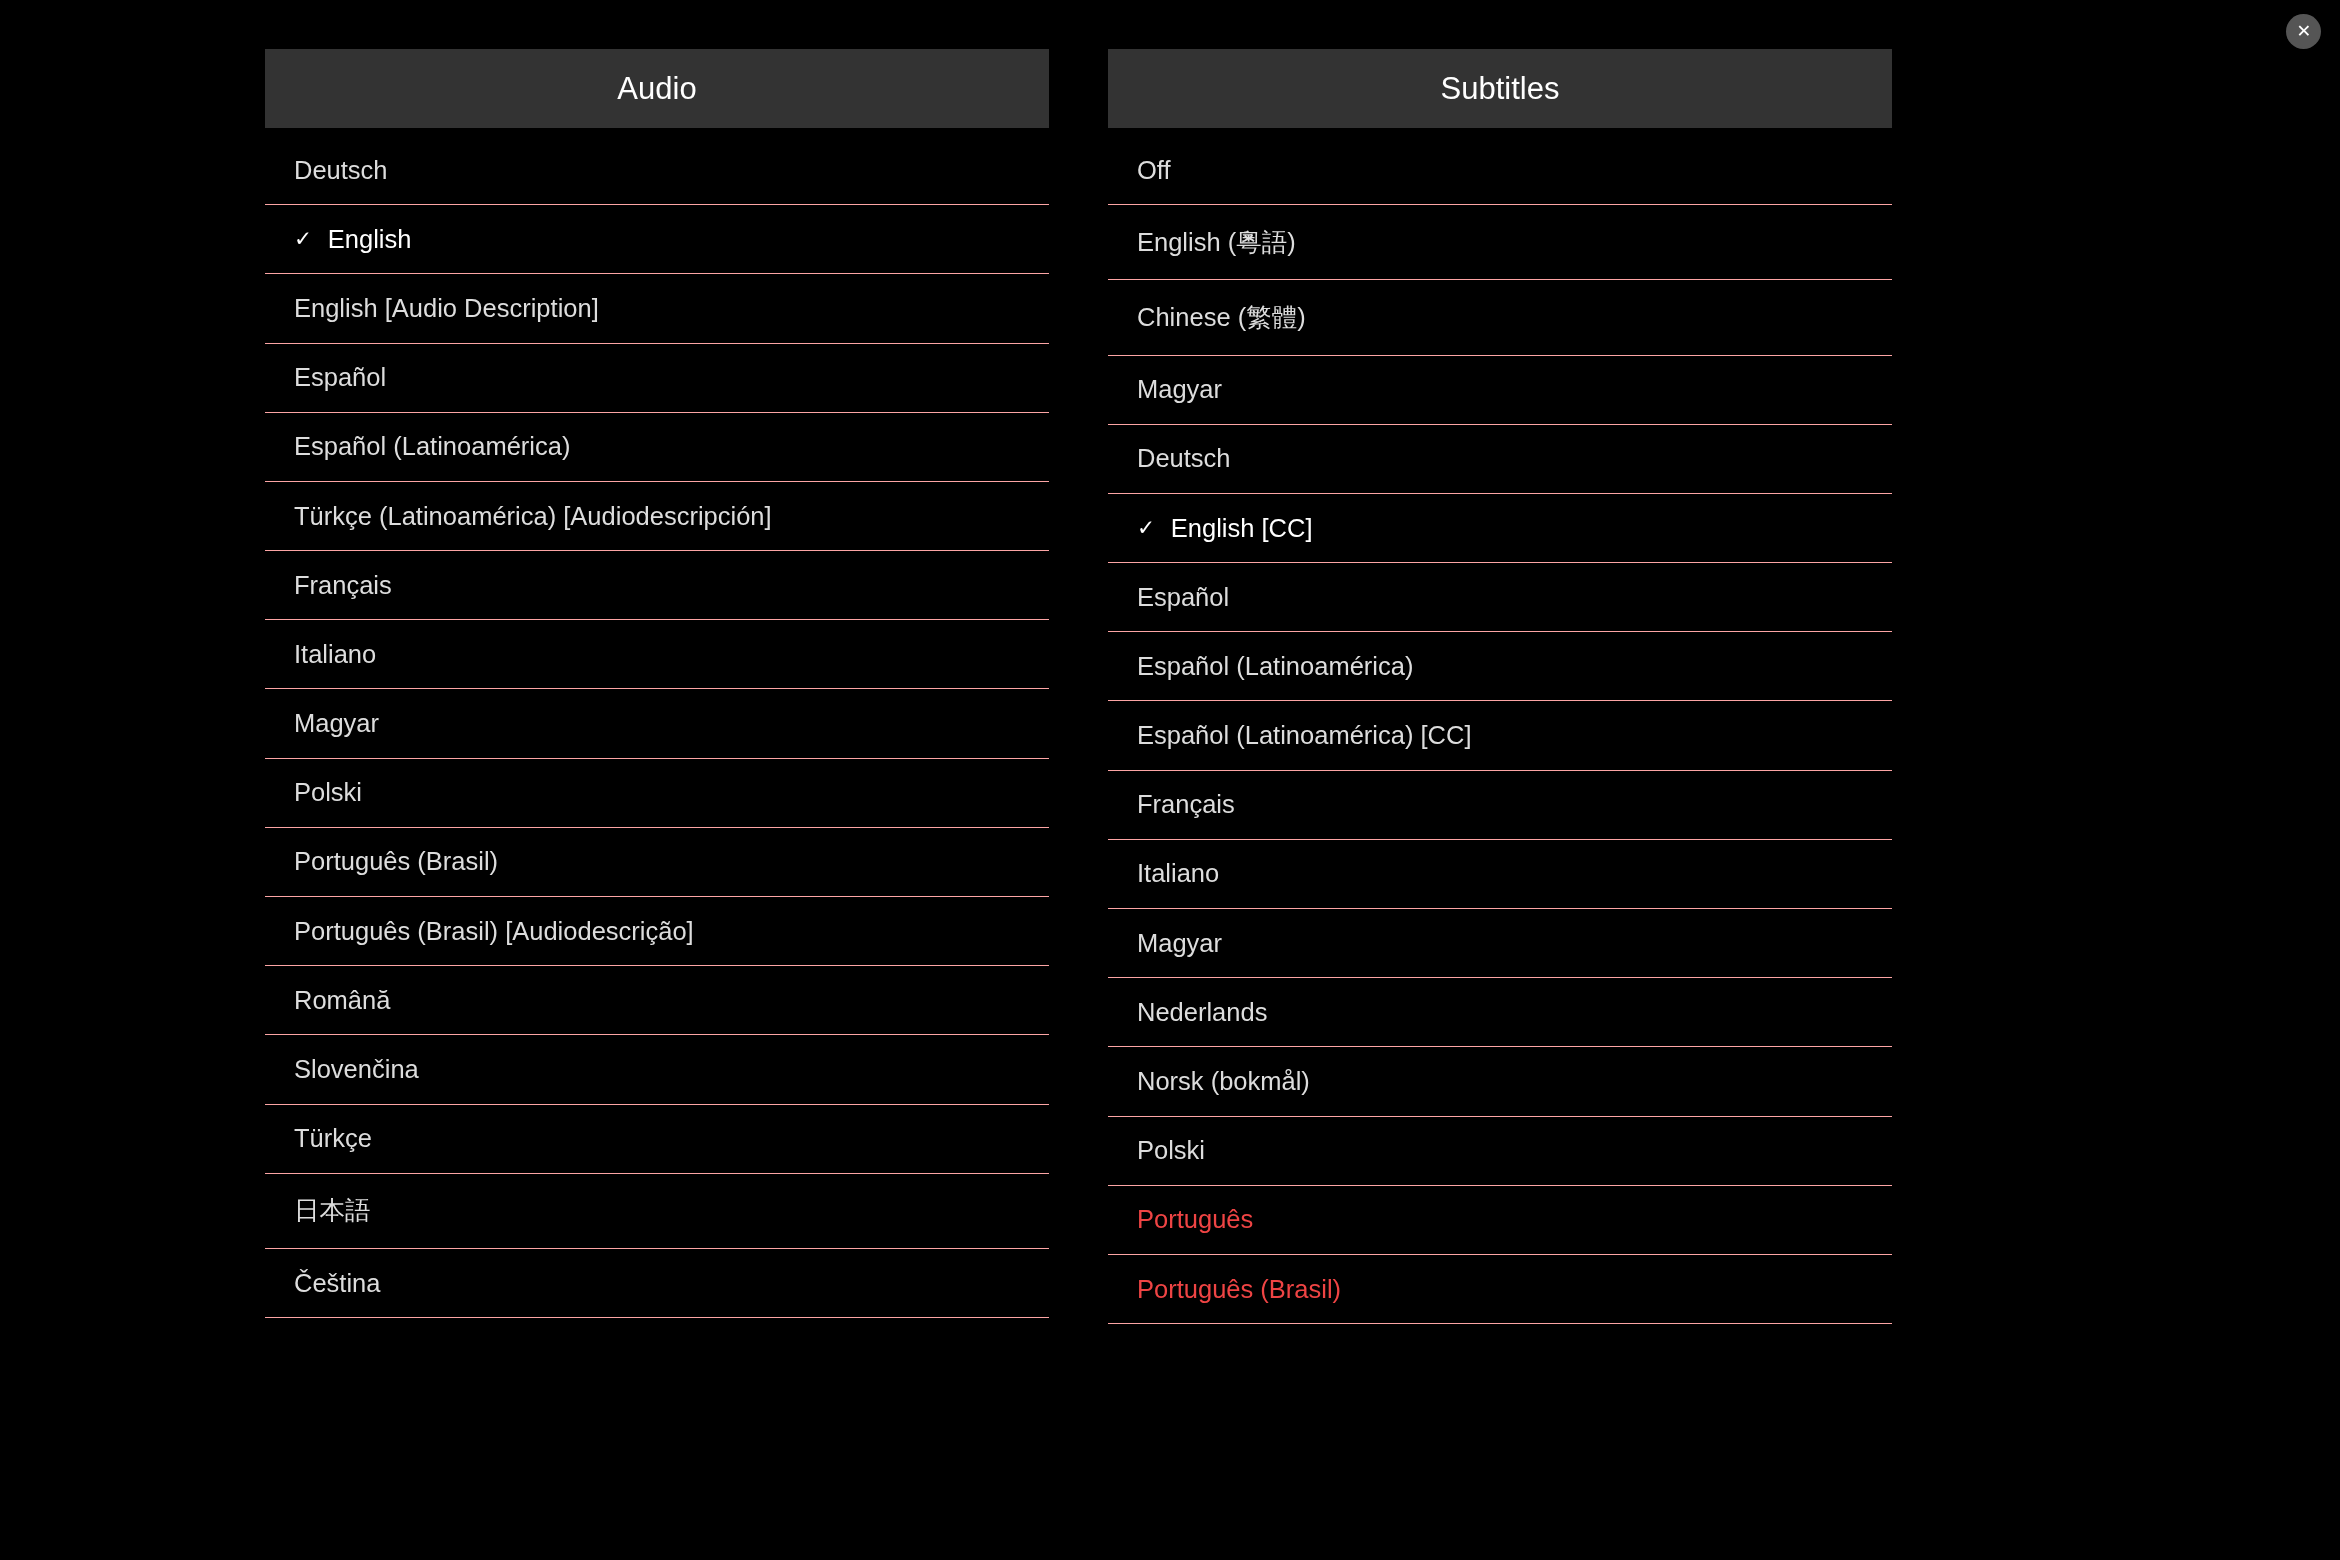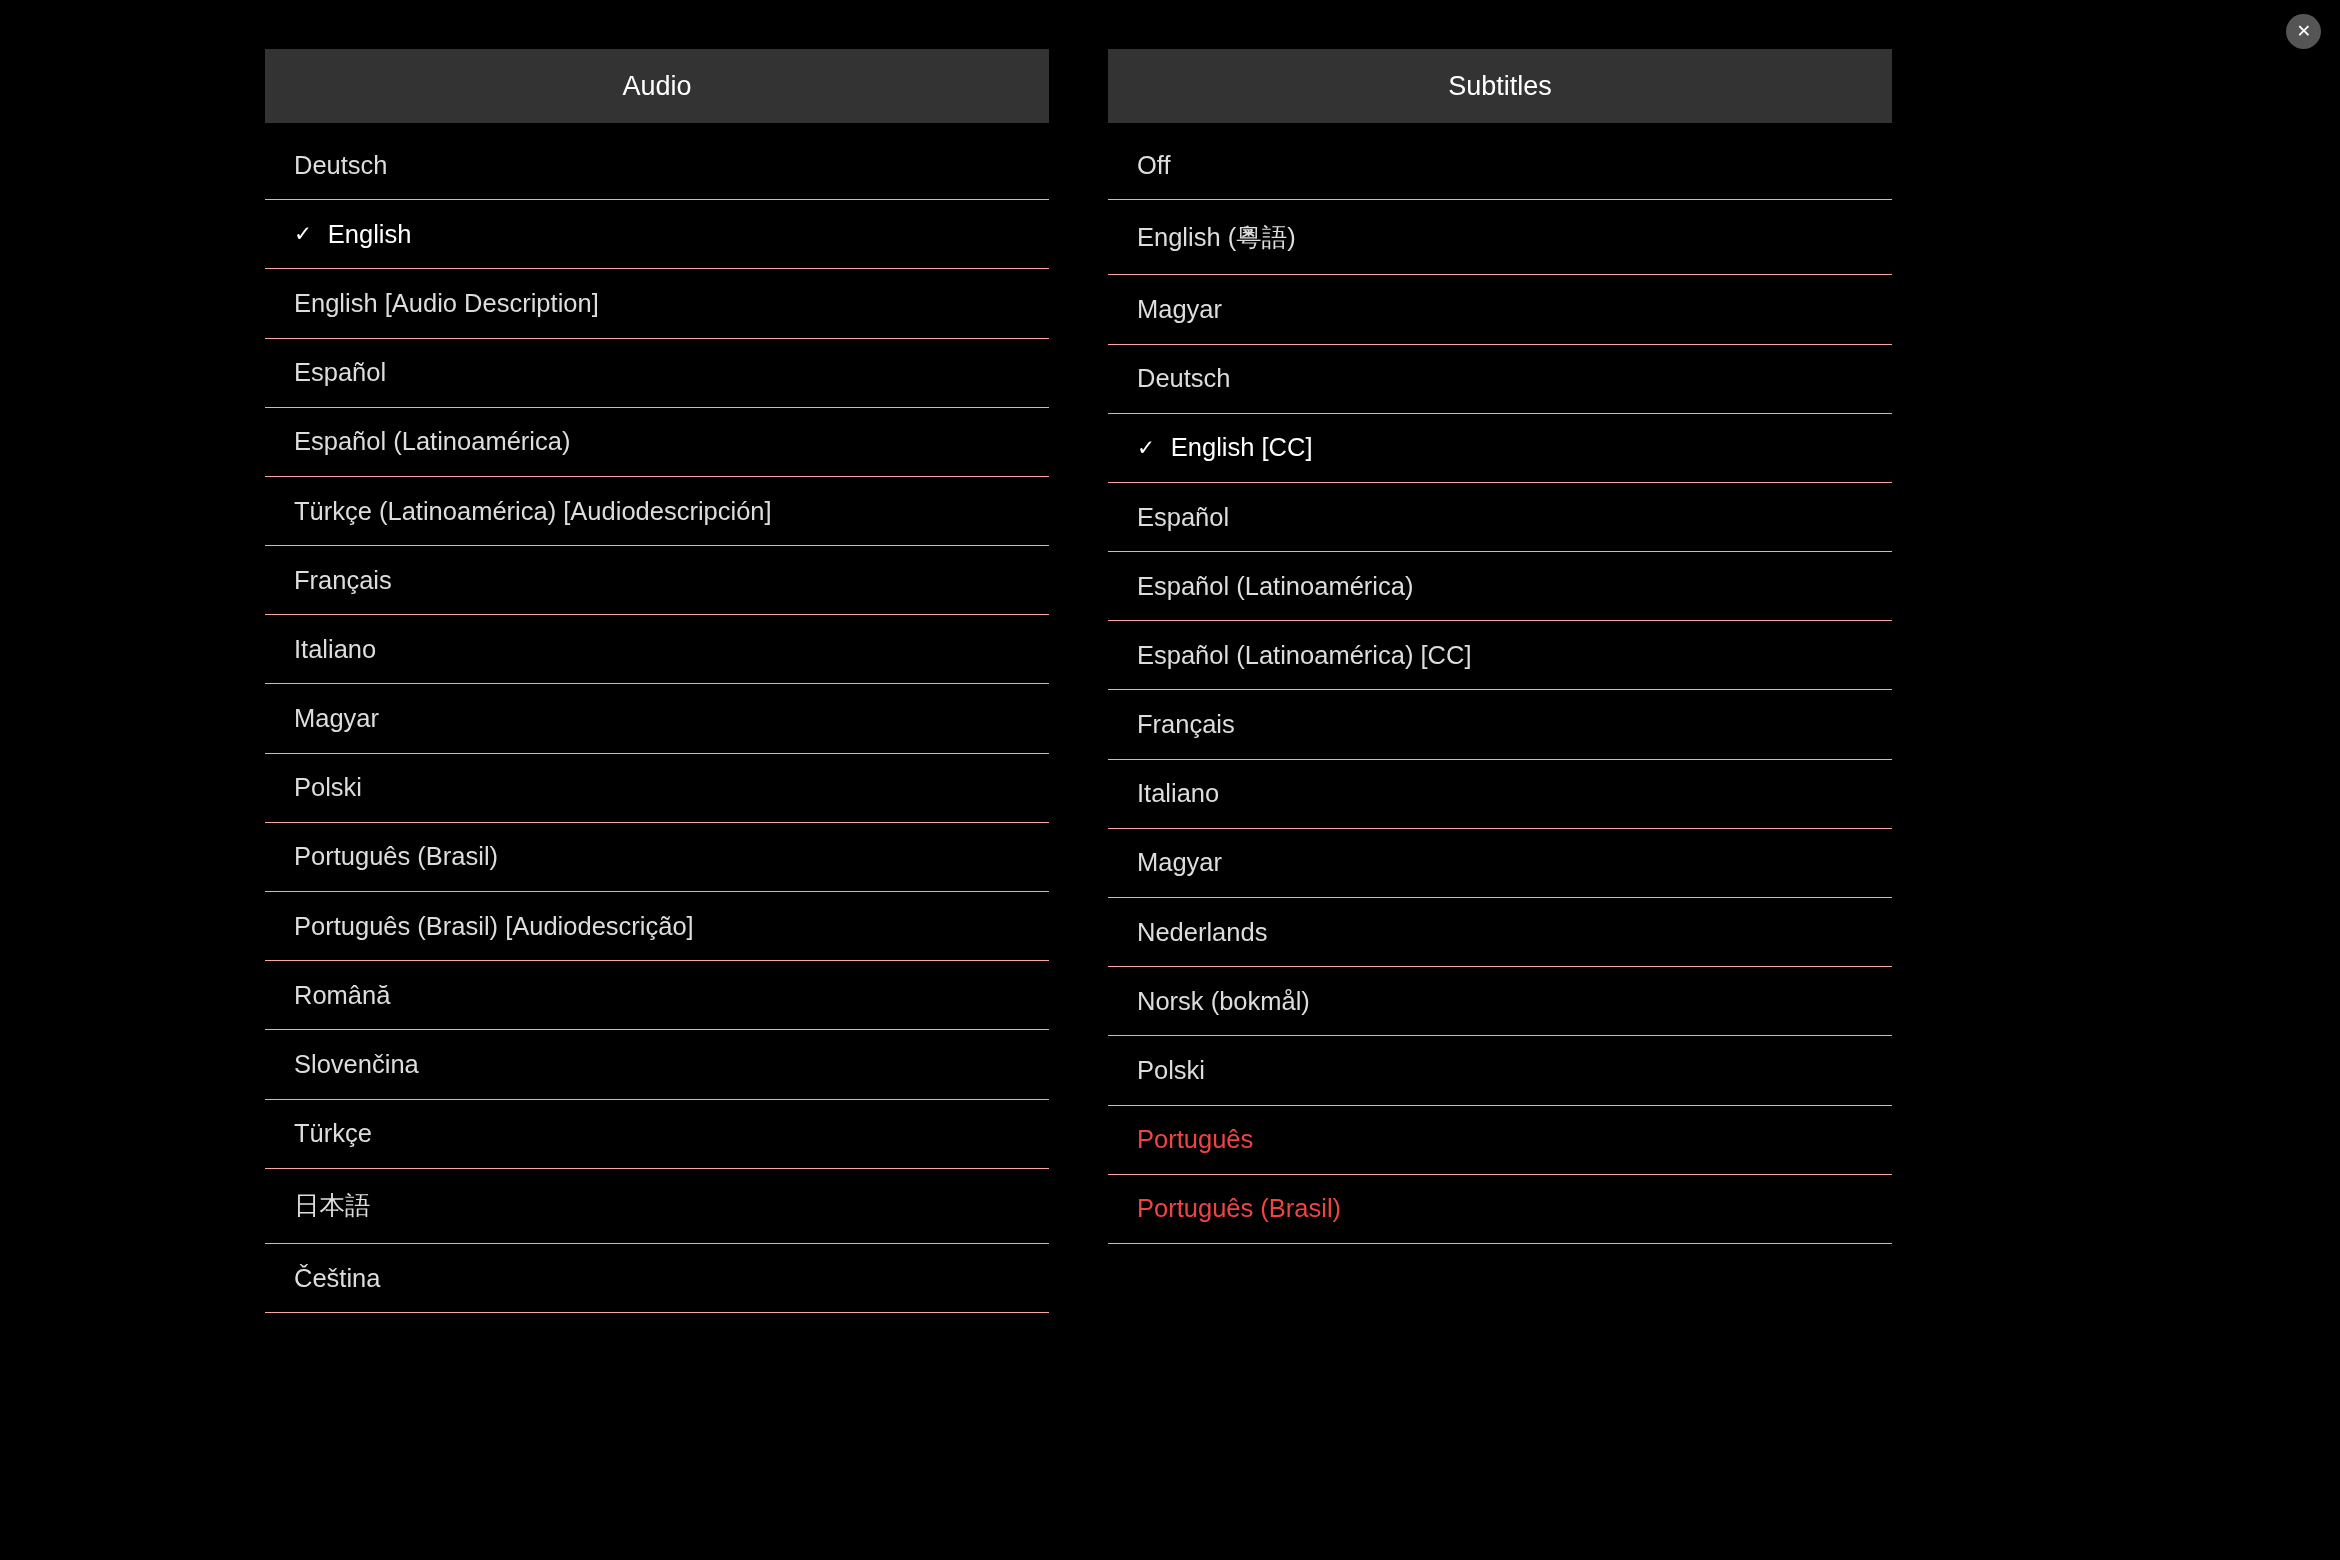--- a/index.html
+++ b/index.html
@@ -44,21 +44,21 @@
     }
 
     .panel {
       flex: 1;
       max-width: 784px;
     }
 
     .panel-header {
       background: #333;
       padding: 21.6px 29px;
-      font-size: 27px;
+      font-size: 31px;
       font-weight: 400;
       color: #fff;
       text-align: center;
       margin-bottom: 7.8px;
     }
 
     .panel-list {
       list-style: none;
     }
 
@@ -183,20 +183,23 @@
   <div class="panel subtitles-panel">
     <div class="panel-header">Subtitles</div>
     <ul class="panel-list" id="subtitles-list">
         <li>
           <span>Off</span>
         </li>
         <li>
           <span>English (粵語)</span>
         </li>
         <li>
+          <span>Chinese (繁體)</span>
+        </li>
+        <li>
           <span>Magyar</span>
         </li>
         <li>
           <span>Deutsch</span>
         </li>
         <li class="selected">
           <span class="check-icon">✓</span>
           <span>English [CC]</span>
         </li>
         <li>

